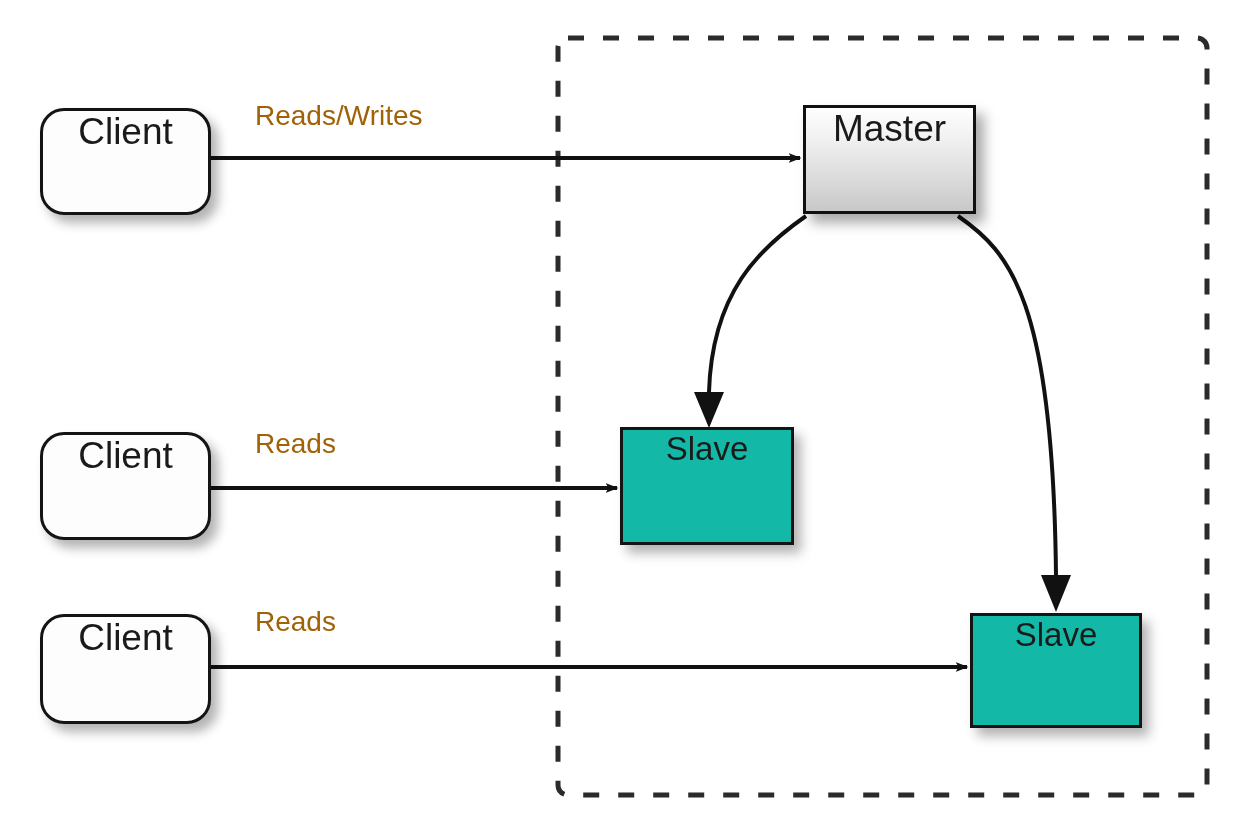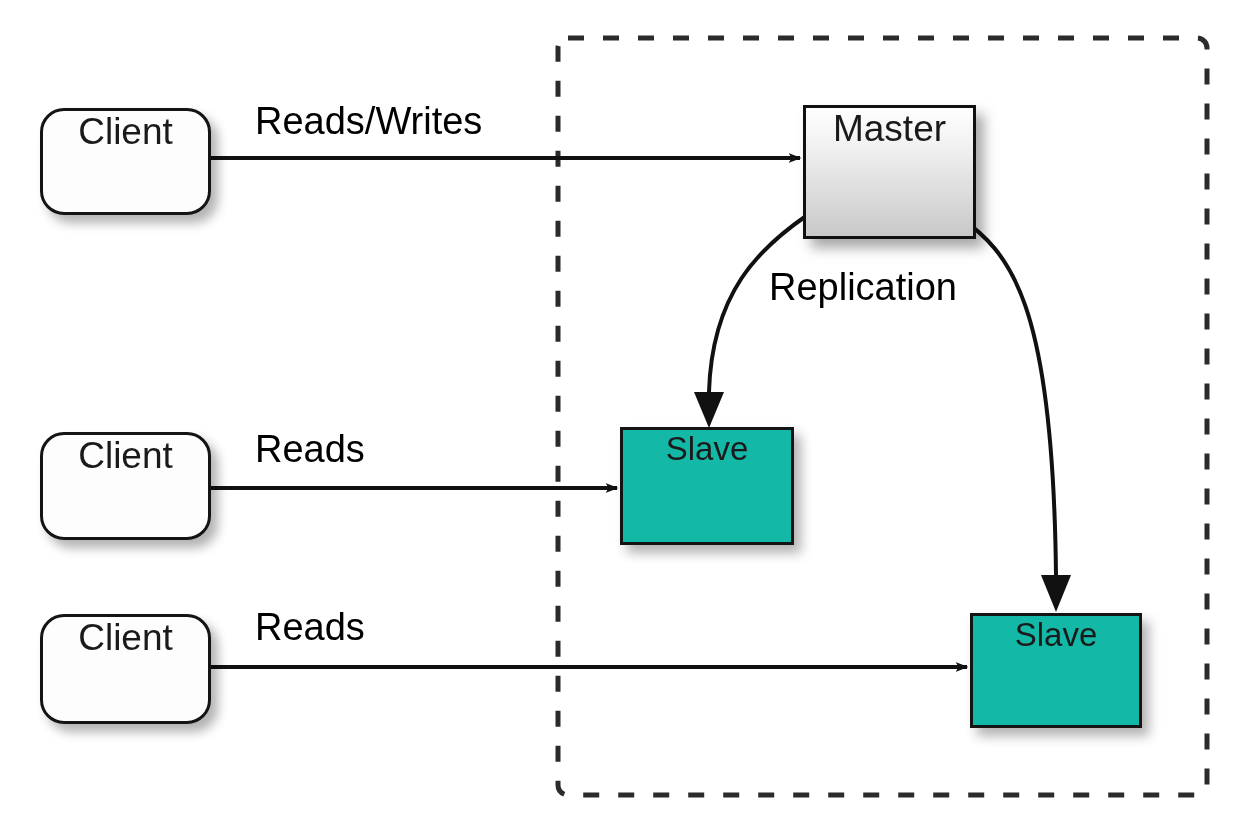--- a/index.html
+++ b/index.html
@@ -47,22 +47,22 @@
     box-shadow: 7px 8px 11px rgba(0,0,0,0.30);
   }
   .master-node {
     border: 3px solid #101010;
     background: linear-gradient(to bottom, #fefefe 0%, #f2f2f2 28%, #d9d9d9 72%, #c8c8c8 100%);
     font-size: 37px;
     box-shadow: 8px 9px 12px rgba(0,0,0,0.34);
   }
   .edge-label {
     position: absolute;
-    color: #000000;
-    font-size: 38px;
+    color: #a16207;
+    font-size: 28px;
     white-space: nowrap;
     z-index: 4;
   }
 </style>
 </head>
 <body>
 
 <div id="canvas">
 
   <svg id="vector-layer" viewBox="0 0 1246 839">
@@ -95,33 +95,32 @@
   </div>
 
   <div class="node client-node" style="left:40px; top:432px; width:171px; height:108px;">
     <span>Client</span>
   </div>
 
   <div class="node client-node" style="left:40px; top:614px; width:171px; height:110px;">
     <span>Client</span>
   </div>
 
-  <div class="node master-node" style="left:803px; top:105px; width:173px; height:134px;">
+  <div class="node master-node" style="left:803px; top:105px; width:173px; height:109px;">
     <span>Master</span>
   </div>
 
   <div class="node slave-node" style="left:620px; top:427px; width:174px; height:118px;">
     <span>Slave</span>
   </div>
 
   <div class="node slave-node" style="left:970px; top:613px; width:172px; height:115px;">
     <span>Slave</span>
   </div>
 
   <div class="edge-label" style="left:255px; top:100px;">Reads/Writes</div>
 
   <div class="edge-label" style="left:255px; top:428px;">Reads</div>
 
   <div class="edge-label" style="left:255px; top:606px;">Reads</div>
 
-  <div class="edge-label" style="left:769px; top:266px;">Replication</div>
 
 </div>
 
 </body></html>

